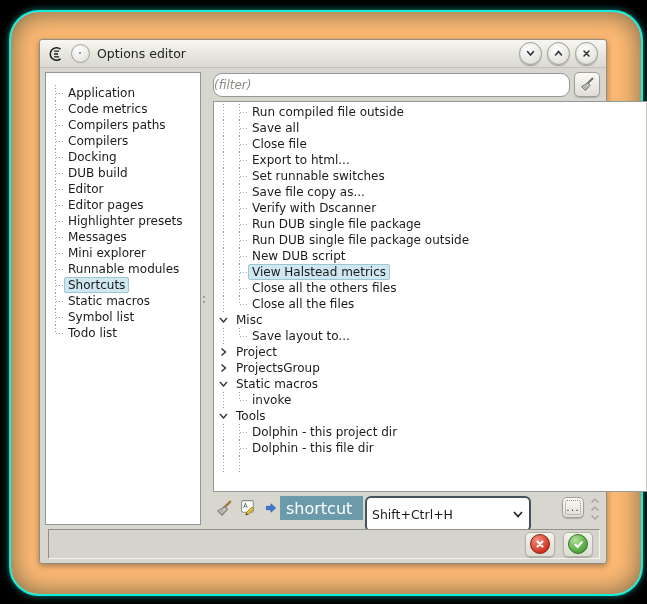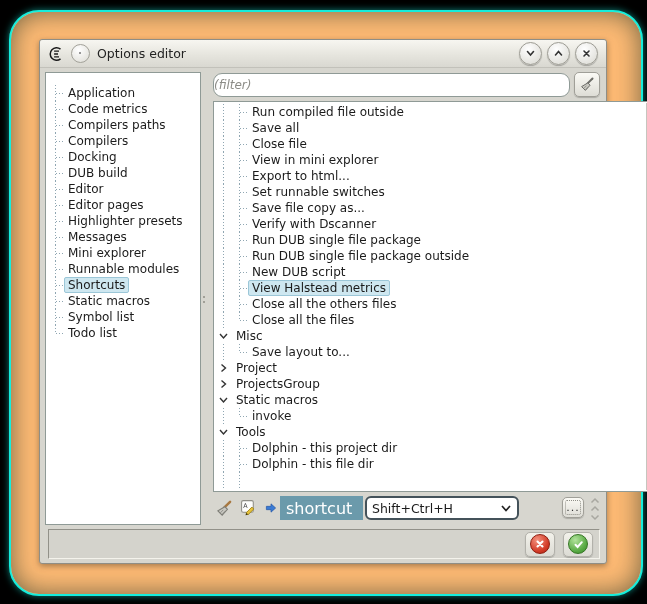--- a/index.html
+++ b/index.html
@@ -62,23 +62,23 @@
   .vscroll{position:absolute;top:1px;right:1px;bottom:1px;width:15px;background:#eceae3;
            border-left:1px solid #c6c5be;}
   .sbarrow{position:absolute;left:0;width:15px;height:12px;display:flex;align-items:center;justify-content:center;}
   .thumb{position:absolute;left:2px;width:10px;border:1px solid #9a9992;border-radius:6px;
          background:linear-gradient(to right,#dad9d2,#c5c4bd);}
   
   .proprow{position:absolute;left:173px;top:456px;width:389px;height:26px;}
   .ico{position:absolute;display:inline-flex;align-items:center;justify-content:center;}
   .propname{position:absolute;left:67px;top:0;width:83px;height:24px;background:#6b9aab;
             color:#fff;display:flex;align-items:center;padding-left:6px;box-sizing:border-box;font-size:16px;}
-  .combo{position:absolute;left:152px;top:0;width:154px;height:24px;box-sizing:border-box;
+  .combo{position:absolute;left:152px;top:0;width:166px;height:24px;box-sizing:border-box;
          border:2px solid #44525a;border-radius:6px;background:#fff;display:flex;align-items:center;
-         padding:4px 5px;font-size:12.5px;}
+         padding:16px 5px;font-size:12.5px;}
   .combo .val{flex:1;}
   .dotsbtn{left:349px;top:1px;width:22px;height:21px;font-size:11px;letter-spacing:1px;color:#333;
            outline:1px dotted #8f8e86;outline-offset:-4px;}
   .miniscroll{position:absolute;left:375px;top:0;width:14px;height:26px;display:flex;flex-direction:column;
               align-items:center;justify-content:center;gap:0;}
   
   .statusbar{position:absolute;left:8px;top:489px;width:552px;height:30px;box-sizing:border-box;
              background:#d4d3cc;border:1px solid;border-color:#929189 #f4f3ec #f4f3ec #929189;
              display:flex;align-items:center;justify-content:flex-end;gap:8px;padding:0 6px;}
   .fbtn{width:28px;height:23px;border-radius:5px;border:1px solid #b2b1aa;display:flex;align-items:center;
@@ -217,25 +217,20 @@
             <span class="lbl">Save all</span>
           </div>
           <div class="trow">
             <span class="gut vline"></span>
             <span class="gut vline stub"></span>
             <span class="lbl">Close file</span>
           </div>
           <div class="trow">
             <span class="gut vline"></span>
             <span class="gut vline stub"></span>
-            <span class="lbl">View in mini explorer</span>
-          </div>
-          <div class="trow">
-            <span class="gut vline"></span>
-            <span class="gut vline stub"></span>
             <span class="lbl">Export to html...</span>
           </div>
           <div class="trow">
             <span class="gut vline"></span>
             <span class="gut vline stub"></span>
             <span class="lbl">Set runnable switches</span>
           </div>
           <div class="trow">
             <span class="gut vline"></span>
             <span class="gut vline stub"></span>

